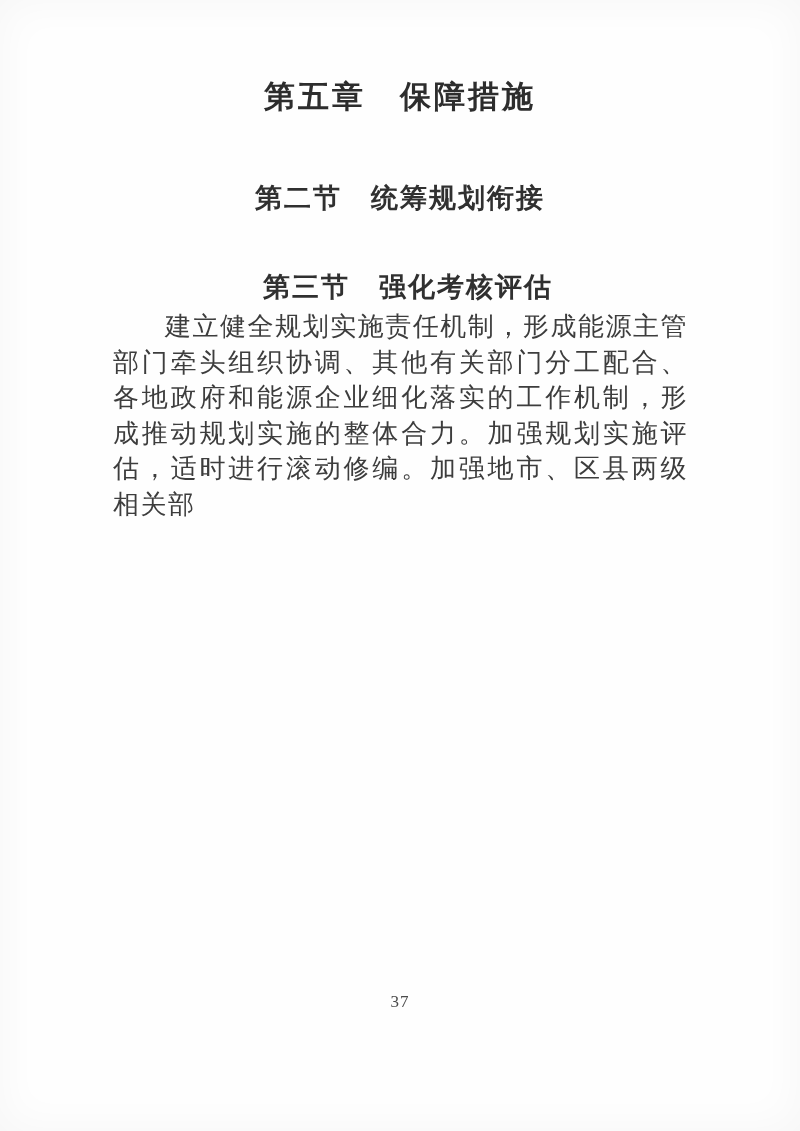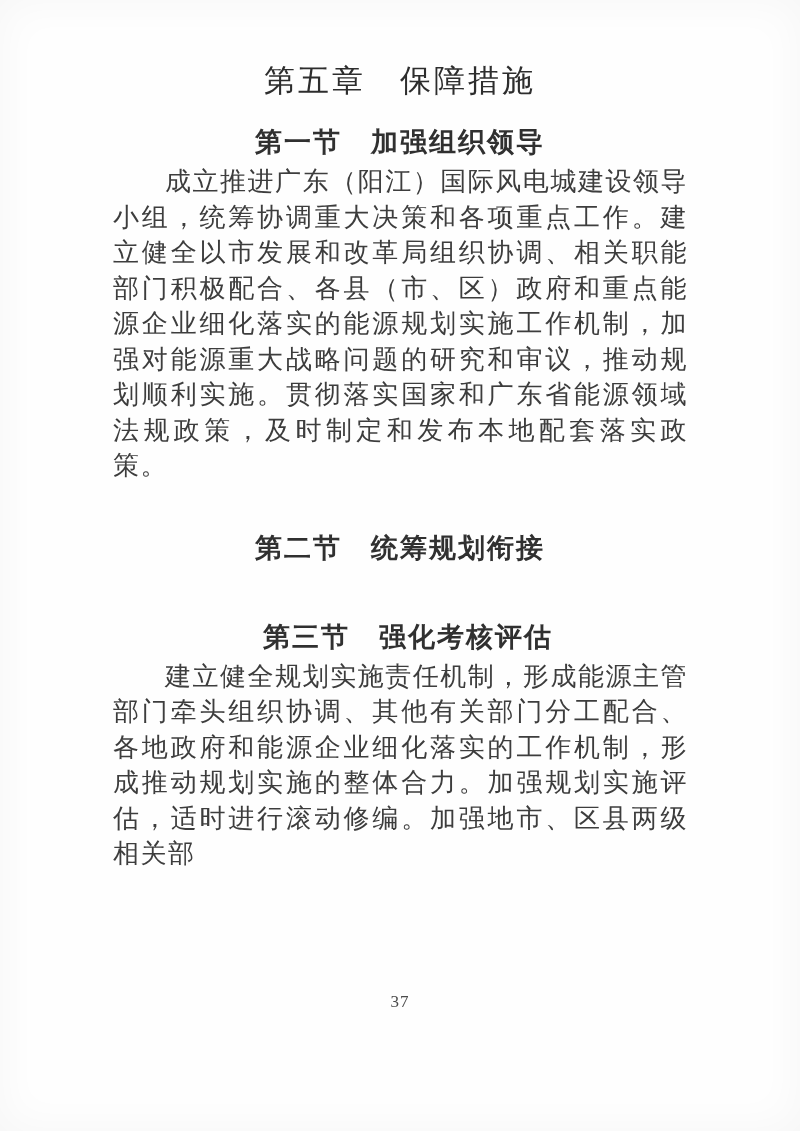--- a/index.html
+++ b/index.html
@@ -13,41 +13,41 @@
     height: 1131px;
     margin: 0;
     background: #fefefe;
     box-shadow: inset 0 0 45px rgba(0,0,0,0.035);
     overflow: hidden;
     font-family: "Liberation Serif", "DejaVu Serif", serif;
     color: #3a3a3a;
   }
   .chapter-title {
     margin: 0;
-    padding-top: 60px;
+    padding-top: 76px;
     text-align: center;
     font-family: "Liberation Sans", "DejaVu Sans", sans-serif;
     font-size: 31px;
     line-height: 41px;
-    font-weight: normal;
+    font-weight: bold;
     color: #2d2d2d;
     letter-spacing: 3px;
   }
   .doc-section { margin: 0; }
   .section-heading {
     margin: 0;
     text-align: center;
     font-size: 27px;
     line-height: 34px;
     font-weight: bold;
     color: #303030;
     letter-spacing: 2px;
   }
   .sec-1 .section-heading { margin-top: 24px; }
-  .sec-2 .section-heading { margin-top: 47px; }
+  .sec-2 .section-heading { margin-top: 64px; }
   .sec-3 .section-heading { margin-top: 55px; margin-left: 16px; }
   .body-text {
     margin: 5px 112px 0 113px;
     font-size: 26px;
     line-height: 35.5px;
     letter-spacing: 1.5px;
     text-align: justify;
     text-justify: inter-character;
     word-break: break-all;
     text-indent: 2em;
@@ -64,24 +64,20 @@
     letter-spacing: 1px;
   }
 </style>
 </head>
 <body>
 
 <div class="page">
 
   <h1 class="chapter-title">第五章　保障措施</h1>
 
-  <section class="doc-section sec-1">
-    <h2 class="section-heading">第一节　加强组织领导</h2>
-    <p class="body-text">成立推进广东（阳江）国际风电城建设领导小组，统筹协调重大决策和各项重点工作。建立健全以市发展和改革局组织协调、相关职能部门积极配合、各县（市、区）政府和重点能源企业细化落实的能源规划实施工作机制，加强对能源重大战略问题的研究和审议，推动规划顺利实施。贯彻落实国家和广东省能源领域法规政策，及时制定和发布本地配套落实政策。</p>
-  </section>
 
   <section class="doc-section sec-2">
     <h2 class="section-heading">第二节　统筹规划衔接</h2>
   </section>
 
   <section class="doc-section sec-3">
     <h2 class="section-heading">第三节　强化考核评估</h2>
     <p class="body-text">建立健全规划实施责任机制，形成能源主管部门牵头组织协调、其他有关部门分工配合、各地政府和能源企业细化落实的工作机制，形成推动规划实施的整体合力。加强规划实施评估，适时进行滚动修编。加强地市、区县两级相关部</p>
   </section>
 

